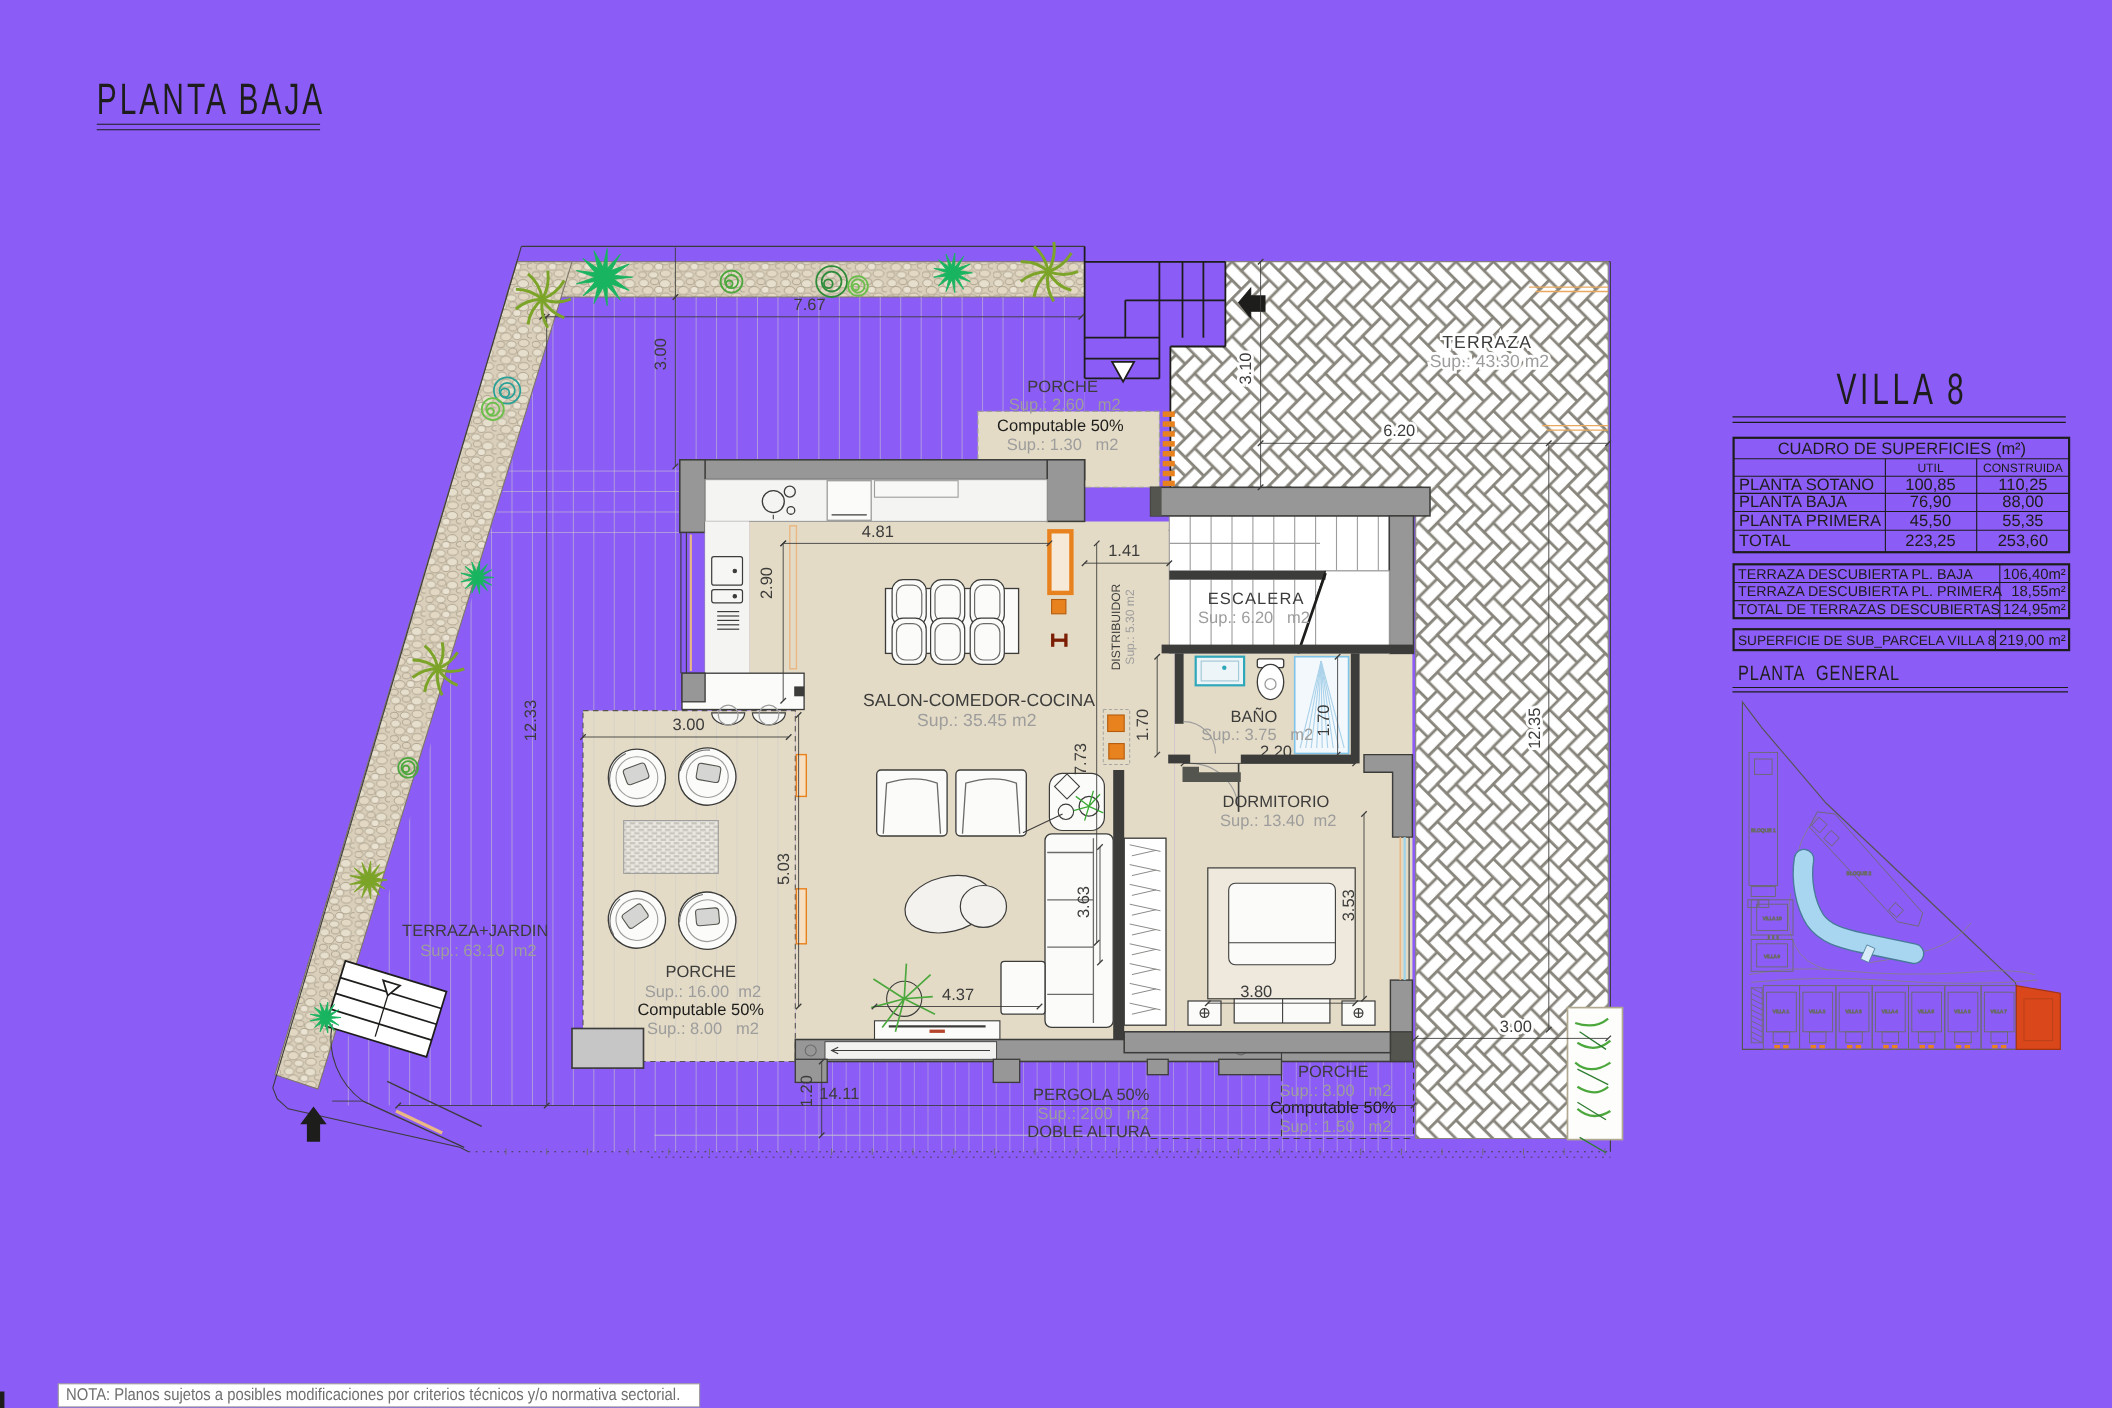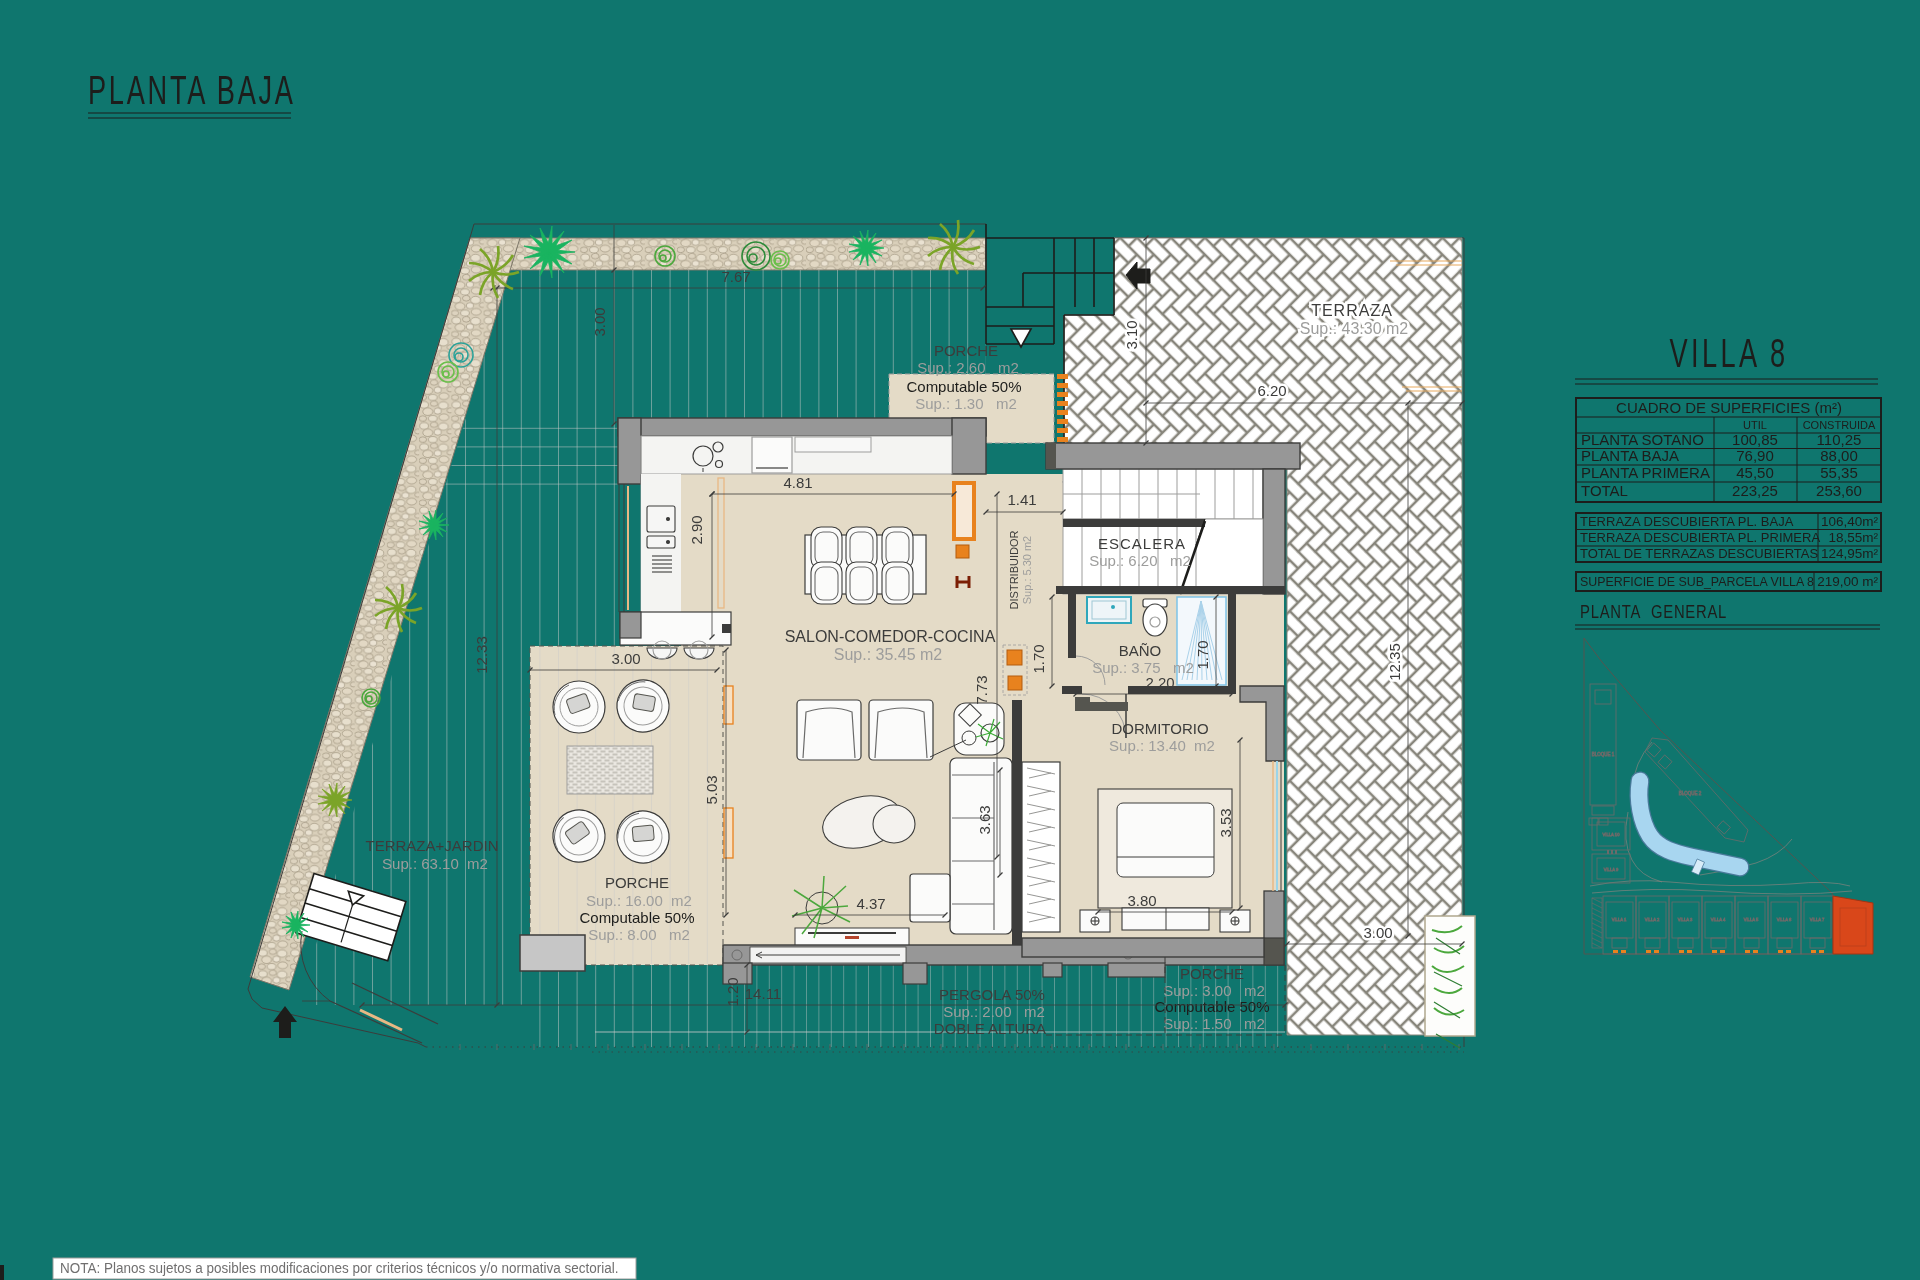--- a/index.html
+++ b/index.html
@@ -1,13 +1,13 @@
 <!DOCTYPE html>
 <html><head><meta charset="utf-8"><style>html,body{margin:0;padding:0;background:#fff;}*{box-sizing:border-box;}</style></head><body>
-<div style="position:relative;width:1920px;height:1280px;background:#0f766e;">
+<div style="position:relative;width:1920px;height:1280px;background:#8b5cf6;">
 <svg width="1920" height="1280" viewBox="0 0 1920 1280" font-family="Liberation Sans, sans-serif">
 <defs>
 <pattern id="hb" width="48" height="48" patternUnits="userSpaceOnUse" patternTransform="rotate(-45 0 0)">
 <rect width="48" height="48" fill="white"></rect>
           <rect x="-12" y="0" width="12" height="24" fill="white" stroke="#87857b" stroke-width="2.4"></rect>
           <rect x="-12" y="-12" width="24" height="12" fill="white" stroke="#87857b" stroke-width="2.4"></rect>
           <rect x="12" y="-24" width="12" height="24" fill="white" stroke="#87857b" stroke-width="2.4"></rect>
           <rect x="-24" y="24" width="24" height="12" fill="white" stroke="#87857b" stroke-width="2.4"></rect>
           <rect x="0" y="12" width="12" height="24" fill="white" stroke="#87857b" stroke-width="2.4"></rect>
           <rect x="0" y="0" width="24" height="12" fill="white" stroke="#87857b" stroke-width="2.4"></rect>

